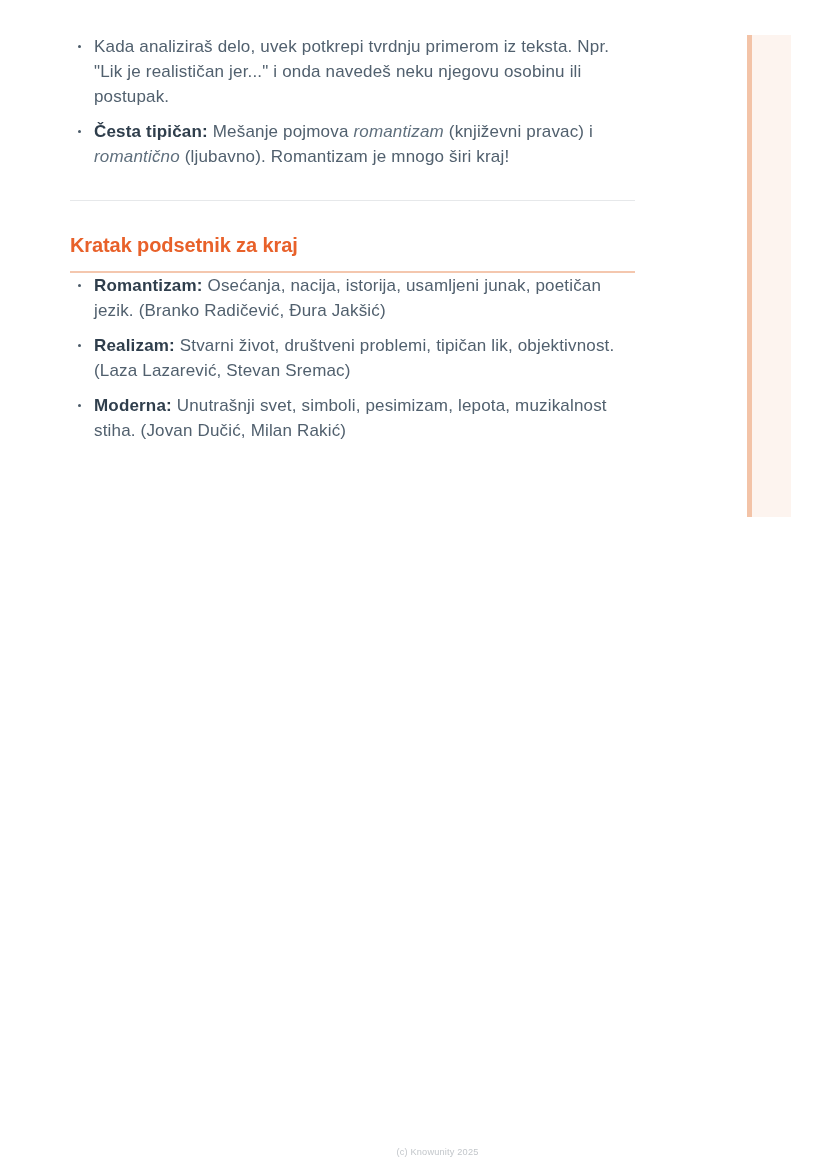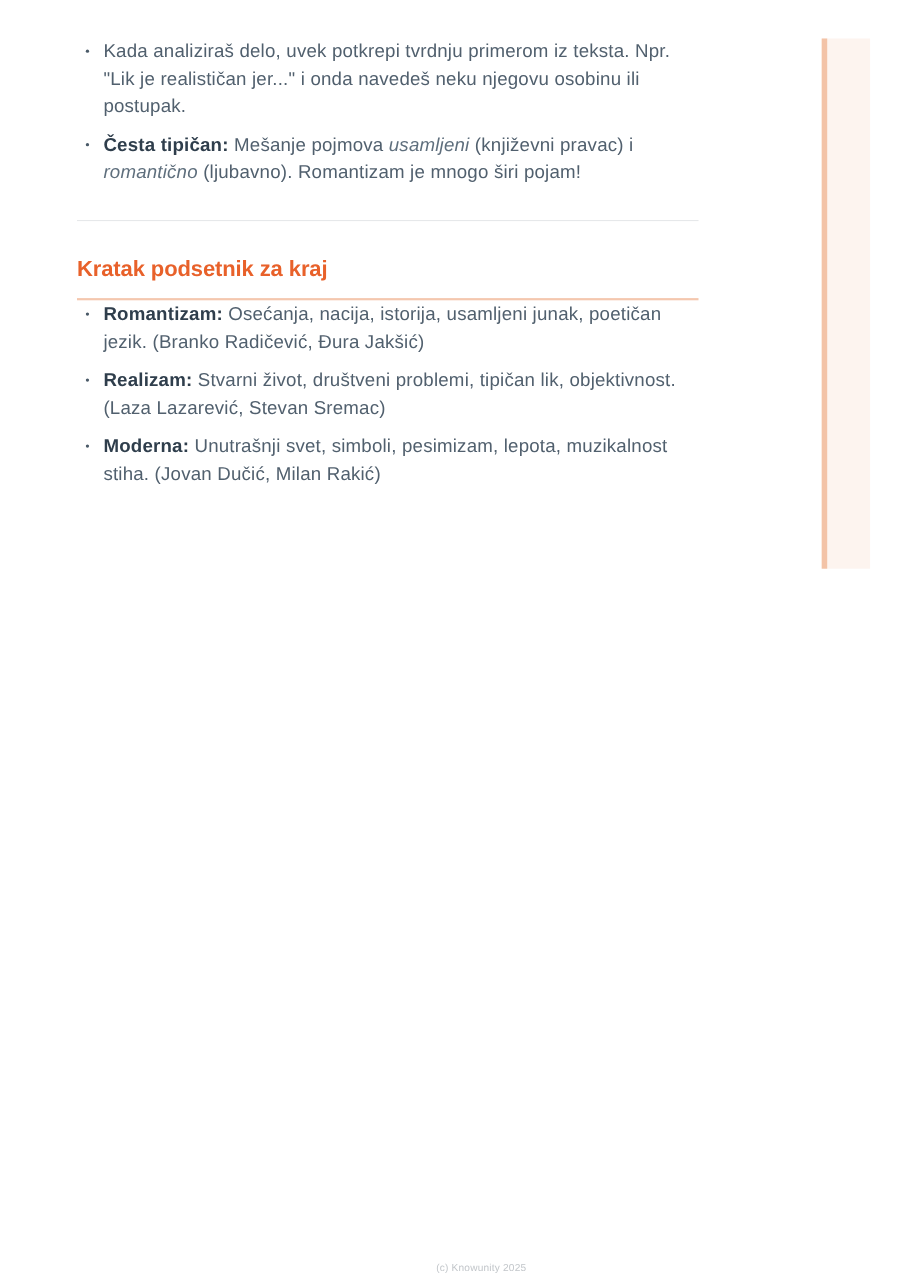--- a/index.html
+++ b/index.html
@@ -128,21 +128,21 @@
 
   <div class="accent-panel"></div>
 
   <div class="content">
 
     <ul class="bullets intro-list">
       <li>
         <span>Kada analiziraš delo, uvek potkrepi tvrdnju primerom iz teksta. Npr. "Lik je realističan jer..." i onda navedeš neku njegovu osobinu ili postupak.</span>
       </li>
       <li>
-        <span class="lbl">Česta tipičan:</span><span> Mešanje pojmova </span><span class="ital">usamljeni</span><span> (književni pravac) i </span><span class="ital">romantično</span><span> (ljubavno). Romantizam je mnogo širi pojam!</span>
+        <span class="lbl">Česta tipičan:</span><span> Mešanje pojmova </span><span class="ital">romantizam</span><span> (književni pravac) i </span><span class="ital">romantično</span><span> (ljubavno). Romantizam je mnogo širi kraj!</span>
       </li>
     </ul>
 
     <div class="rule-top"></div>
 
     <h2 class="section-heading">Kratak podsetnik za kraj</h2>
 
     <div class="rule-heading"></div>
 
     <ul class="bullets summary-list">

